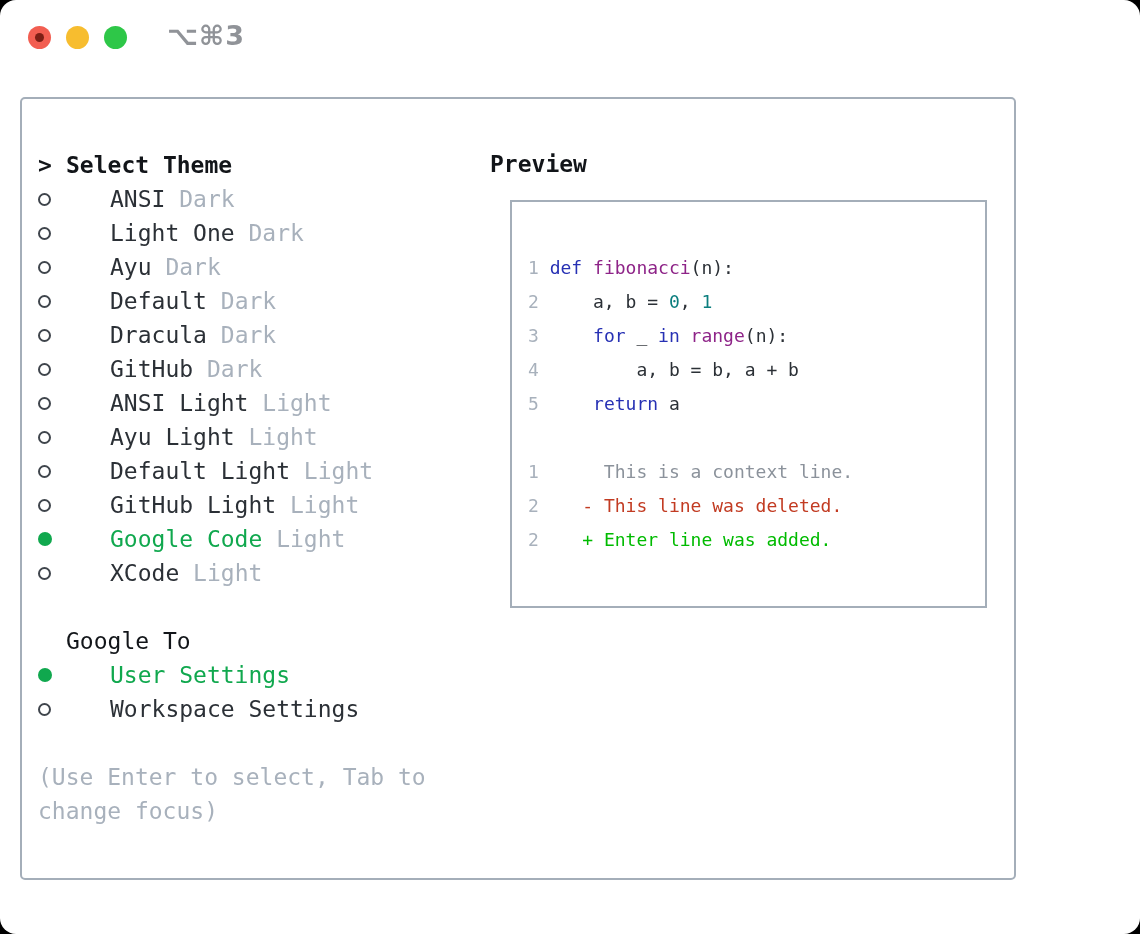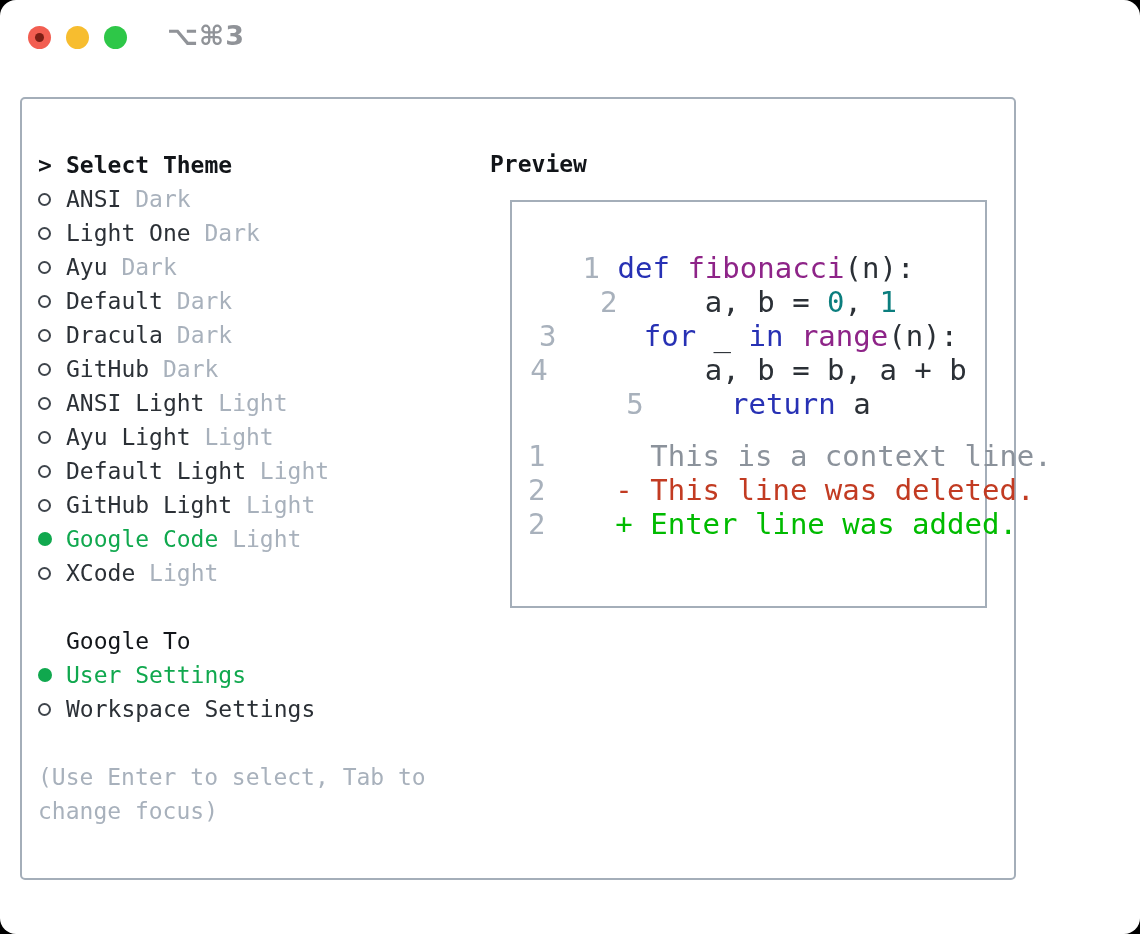--- a/index.html
+++ b/index.html
@@ -27,42 +27,42 @@
     border:2px solid var(--border);border-radius:5px;box-sizing:border-box;background:#fff;
   }
   
   .left-col{position:absolute;left:16px;top:49px;font-size:23px;line-height:34px;color:var(--text-primary);}
   .row{height:34px;display:flex;align-items:center;white-space:pre;}
   .marker{width:28px;display:flex;align-items:center;flex:none;}
   .ring{width:13px;height:13px;border:2px solid var(--ring);border-radius:50%;box-sizing:border-box;}
   .dot{width:14px;height:14px;border-radius:50%;background:var(--accent-green);}
   .prompt{font-weight:bold;color:var(--text-strong);width:28px;flex:none;}
   .header-label{font-weight:bold;color:var(--text-strong);}
-  .tname{color:var(--text-primary);}
+  .tname{color:var(--text-primary);margin-left:44px;}
   .tname.selected{color:var(--accent-green);}
   .suffix{color:var(--text-muted);white-space:pre;}
   .spacer{height:34px;}
   .apply-label{color:var(--text-strong);}
   .help{
     margin-top:0;color:var(--text-muted);max-width:30ch;
     line-height:34px;white-space:normal;
   }
   
   .preview-title{
     position:absolute;left:468px;top:48px;font-size:23px;line-height:34px;
     font-weight:bold;color:var(--text-strong);
   }
   .preview-box{
     position:absolute;left:488px;top:101px;width:477px;height:408px;
     border:2px solid var(--border);box-sizing:border-box;background:#fff;
   }
-  .code-area{padding:49px 16px 0 16px;font-size:29px;line-height:34px;text-align:center;}
+  .code-area{padding:49px 16px 0 16px;font-size:18px;line-height:34px;}
   .cline{height:34px;white-space:pre;}
   .gutter{color:var(--text-muted);}
-  .diff-block{margin-top:18px;}
+  .diff-block{margin-top:34px;}
   .tok-plain{color:var(--text-primary);}
   .tok-kw{color:var(--syntax-keyword);}
   .tok-fn{color:var(--syntax-function);}
   .tok-num{color:var(--syntax-number);}
   .tok-ctx{color:var(--diff-context);}
   .tok-del{color:var(--diff-deleted);}
   .tok-add{color:var(--diff-added);}
 </style>
 </head>
 <body>

